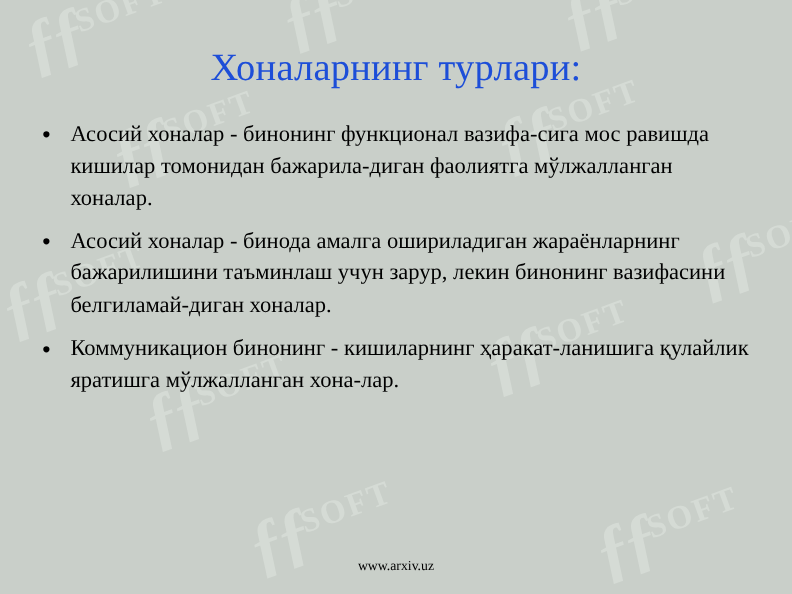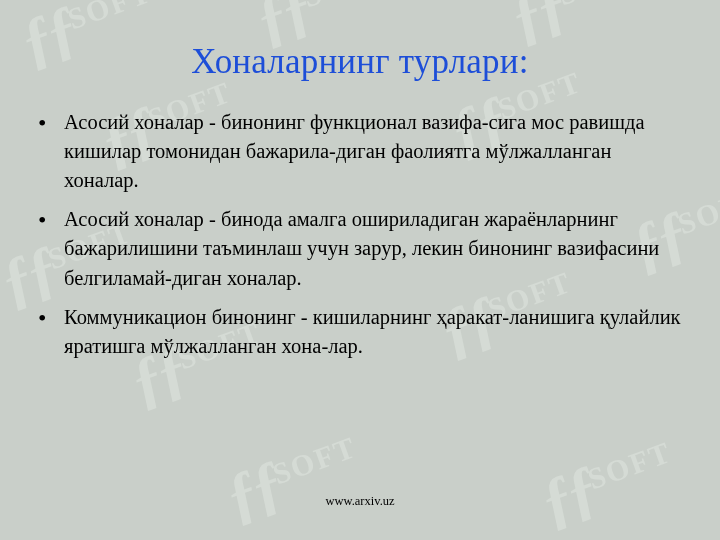--- a/index.html
+++ b/index.html
@@ -86,21 +86,21 @@
     line-height: 1.42;
     color: #000;
   }
   .lead {
     font-weight: normal;
   }
   .footer {
     position: absolute;
     left: 0;
     right: 0;
-    bottom: 31px;
+    bottom: 18px;
     text-align: center;
     font-family: "Liberation Serif", serif;
     font-size: 12.5px;
     color: #000;
     z-index: 3;
   }
 </style>
 </head>
 <body>
 

